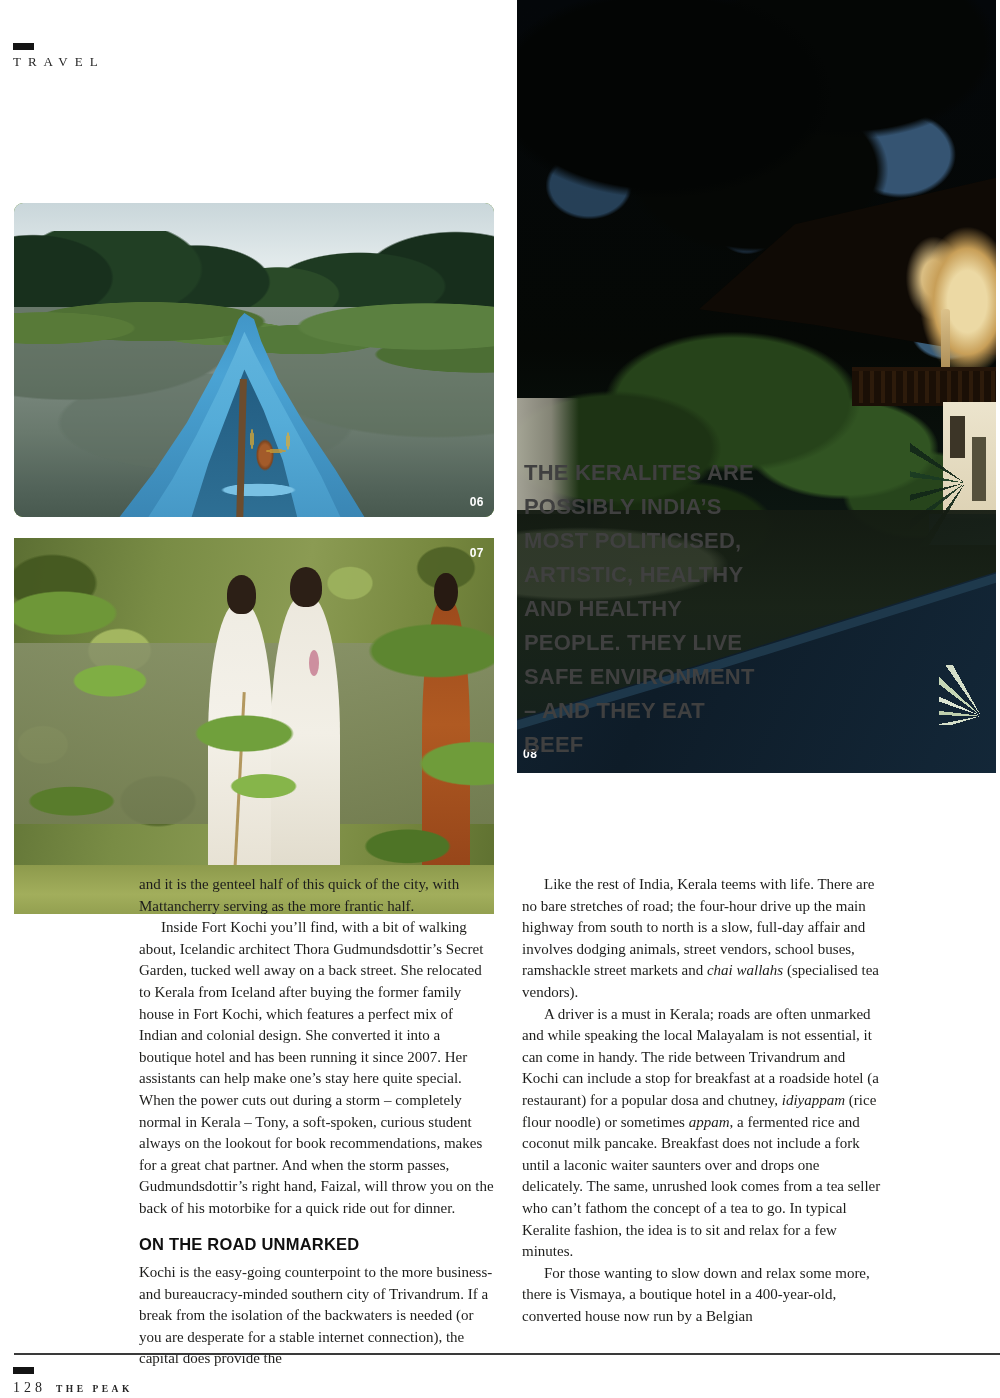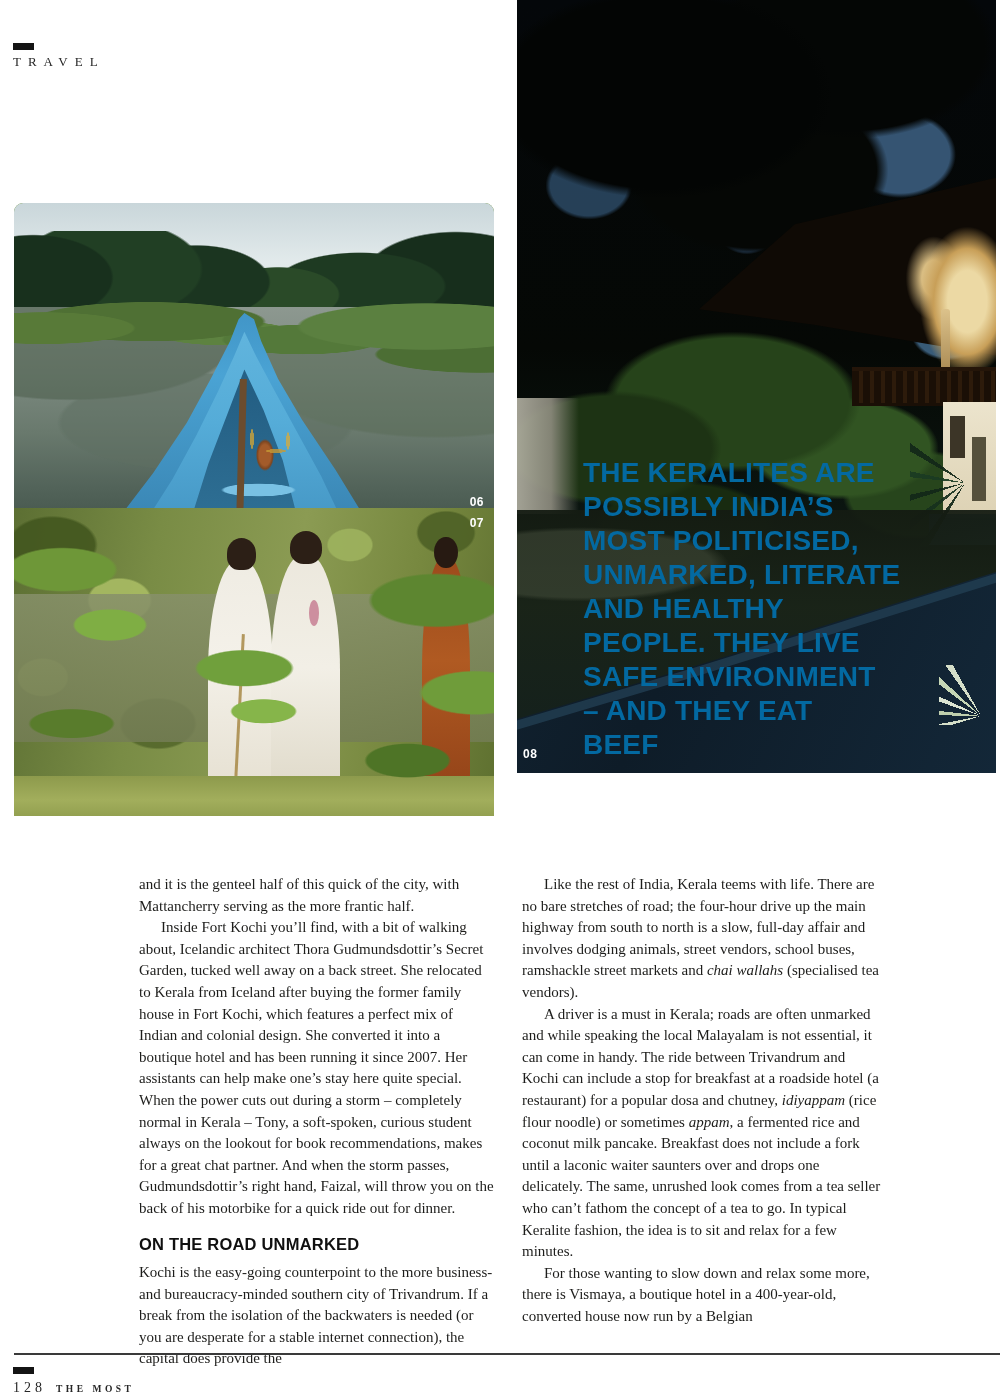--- a/index.html
+++ b/index.html
@@ -68,21 +68,21 @@
     background:radial-gradient(closest-side,#a35b2a 0 45%,#7e4620 60%,transparent 70%); }
   .p6-rope { position:absolute; left:47%; top:70%; width:60px; height:40px; opacity:.8;
     background:
       radial-gradient(3px 16px at 20% 40%, #cfa438 0 60%, transparent 65%),
       radial-gradient(16px 3px at 60% 70%, #c89a34 0 60%, transparent 65%),
       radial-gradient(3px 14px at 80% 45%, #d3ab40 0 60%, transparent 65%);
   }
   #photo6 .photo-label { right:10px; bottom:8px; }
 
   
-  #photo7 { left:14px; top:508px; width:480px; height:308px;
+  #photo7 { left:14px; top:538px; width:480px; height:376px;
     background:linear-gradient(100deg,#5c6f33 0%,#798c45 28%,#8b9b53 55%,#77883f 78%,#5e7030 100%); }
   .p7-bokeh { position:absolute; inset:0; opacity:.9;
     background:
       radial-gradient(70px 45px at 8% 12%, #43571f 0 60%, transparent 65%),
       radial-gradient(50px 35px at 22% 30%, #a9bc64 0 60%, transparent 65%),
       radial-gradient(40px 30px at 6% 55%, #8ba04e 0 60%, transparent 65%),
       radial-gradient(60px 40px at 30% 70%, #55682c 0 60%, transparent 65%),
       radial-gradient(36px 26px at 70% 12%, #9eb35e 0 60%, transparent 65%),
       radial-gradient(46px 34px at 90% 8%, #4e6126 0 60%, transparent 65%),
       radial-gradient(30px 22px at 60% 30%, #b9cb74 0 60%, transparent 65%);
@@ -186,23 +186,23 @@
     background:
       conic-gradient(from 245deg at 50% 85%,
         transparent 0 8deg, #dfe8d0 8deg 14deg, transparent 14deg 26deg,
         #c8d8b4 26deg 32deg, transparent 32deg 44deg, #e6eeda 44deg 50deg,
         transparent 50deg 62deg, #cfe0bc 62deg 68deg, transparent 68deg 80deg,
         #dfe8d0 80deg 86deg, transparent 86deg 360deg);
   }
   #photo8 .photo-label { left:6px; bottom:12px; }
 
   
-  .pull-quote { position:absolute; left:583px; top:456px; z-index:40;
+  .pull-quote { position:absolute; left:524px; top:456px; z-index:40;
     font-family:"Liberation Sans", sans-serif; font-weight:bold;
-    font-size:28px; line-height:34px; color:#0369a1; letter-spacing:0.2px; }
+    font-size:22px; line-height:34px; color:#404040; letter-spacing:0.2px; }
   .pull-quote div { white-space:nowrap; }
 
   
   .col { position:absolute; top:874px; font-size:15px; line-height:21.6px; color:#1d1d1b; }
   .col-left { left:139px; width:356px; }
   .col-right { left:522px; width:360px; }
   .col p { text-indent:0; }
   .col p.ind { text-indent:22px; }
   .col em { }
   .subhead { font-family:"Liberation Sans", sans-serif; font-weight:bold;
@@ -279,21 +279,21 @@
     <div class="p8-pool"></div>
     <div class="p8-pooledge"></div>
     <div class="p8-agave"></div>
     <span class="photo-label">08</span>
   </div>
 
   <div class="pull-quote">
       <div>THE KERALITES ARE</div>
       <div>POSSIBLY INDIA’S</div>
       <div>MOST POLITICISED,</div>
-      <div>UNMARKED, LITERATE</div>
+      <div>ARTISTIC, HEALTHY</div>
       <div>AND HEALTHY</div>
       <div>PEOPLE. THEY LIVE</div>
       <div>SAFE ENVIRONMENT</div>
       <div>– AND THEY EAT</div>
       <div>BEEF</div>
     </div>
 
   <div class="col col-left">
       <p><span>and it is the genteel half of this quick of the city, with Mattancherry serving as the more frantic half.</span></p>
       <p class="ind"><span>Inside Fort Kochi you’ll find, with a bit of walking about, Icelandic architect Thora Gudmundsdottir’s Secret Garden, tucked well away on a back street. She relocated to Kerala from Iceland after buying the former family house in Fort Kochi, which features a perfect mix of Indian and colonial design. She converted it into a boutique hotel and has been running it since 2007. Her assistants can help make one’s stay here quite special. When the power cuts out during a storm – completely normal in Kerala – Tony, a soft-spoken, curious student always on the lookout for book recommendations, makes for a great chat partner. And when the storm passes, Gudmundsdottir’s right hand, Faizal, will throw you on the back of his motorbike for a quick ride out for dinner.</span></p>
@@ -302,16 +302,16 @@
     </div>
   <div class="col col-right">
       <p class="ind"><span>Like the rest of India, Kerala teems with life. There are no bare stretches of road; the four-hour drive up the main highway from south to north is a slow, full-day affair and involves dodging animals, street vendors, school buses, ramshackle street markets and </span><em>chai wallahs</em><span> (specialised tea vendors).</span></p>
       <p class="ind"><span>A driver is a must in Kerala; roads are often unmarked and while speaking the local Malayalam is not essential, it can come in handy. The ride between Trivandrum and Kochi can include a stop for breakfast at a roadside hotel (a restaurant) for a popular dosa and chutney, </span><em>idiyappam</em><span> (rice flour noodle) or sometimes </span><em>appam</em><span>, a fermented rice and coconut milk pancake. Breakfast does not include a fork until a laconic waiter saunters over and drops one delicately. The same, unrushed look comes from a tea seller who can’t fathom the concept of a tea to go. In typical Keralite fashion, the idea is to sit and relax for a few minutes.</span></p>
       <p class="ind"><span>For those wanting to slow down and relax some more, there is Vismaya, a boutique hotel in a 400-year-old, converted house now run by a Belgian</span></p>
     </div>
 
   <div class="footer-rule"></div>
   <div class="footer-bar"></div>
   <div class="footer-text">
-    <span class="footer-page">128</span><span class="footer-mag">THE MOST</span>
+    <span class="footer-page">128</span><span class="footer-mag">THE PEAK</span>
   </div>
 
 </div>
 
 </body></html>

